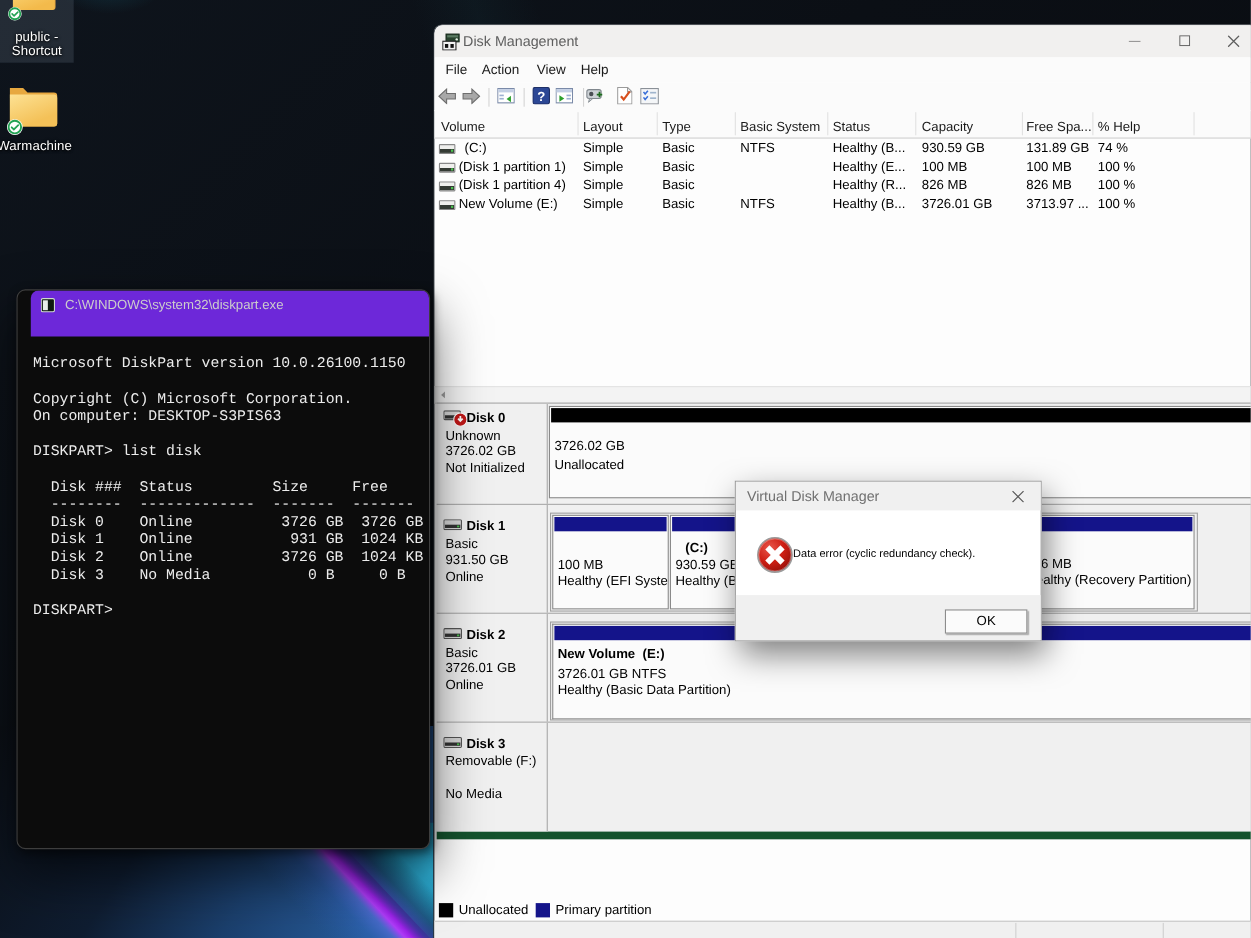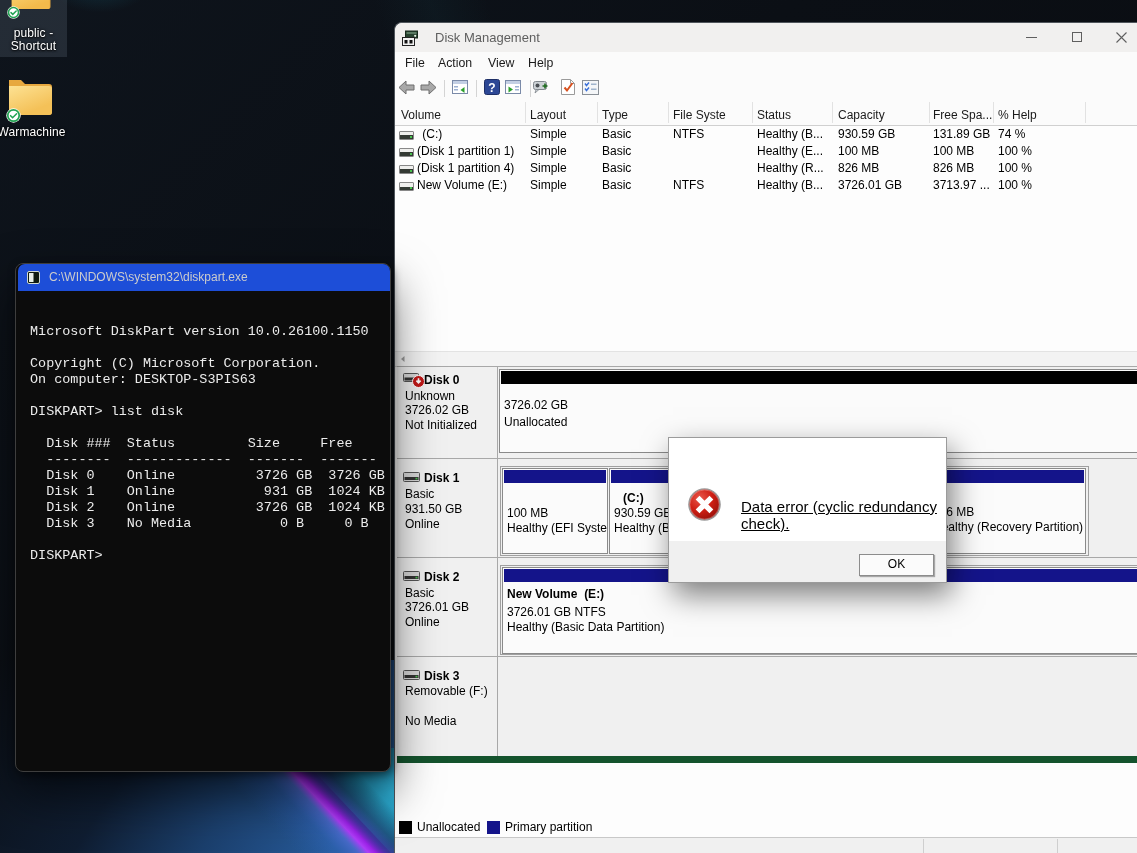--- a/index.html
+++ b/index.html
@@ -11,21 +11,21 @@
    linear-gradient(72deg, rgba(0,0,0,0) 46%, rgba(28,85,95,.10) 50%, rgba(0,0,0,0) 54%),
    linear-gradient(135deg,#0e141c 0%,#0b0f15 40%,#0a0d12 70%,#0c1119 100%);}
 .icon-label{position:absolute;color:#fff;font-size:12px;line-height:12.5px;text-align:center;
   text-shadow:0 1px 2px rgba(0,0,0,.9),0 0 3px rgba(0,0,0,.8);letter-spacing:.1px;}
 #sel1{position:absolute;left:0;top:0;width:67px;height:57px;background:rgba(170,190,210,.14);}
 
 #dm{position:absolute;left:394px;top:22px;width:744px;height:831px;background:#fdfdfd;
   border-left:1px solid #50565c;border-top:1px solid #50565c;border-radius:8px 0 0 0;
   font-size:12px;letter-spacing:0;color:#000;}
 #dm .tb{position:absolute;left:0;top:0;width:100%;height:29px;background:#f1f0ef;border-radius:8px 0 0 0;}
-#dm .tb .cap{position:absolute;left:40px;top:0;line-height:29px;font-size:13px;letter-spacing:0;color:#5e5e5e;}
+#dm .tb .cap{position:absolute;left:26px;top:0;line-height:29px;font-size:13px;letter-spacing:0;color:#5e5e5e;}
 #dm .mb{position:absolute;left:0;top:29px;width:100%;height:23px;background:#fbfbfb;}
 #dm .mb span{position:absolute;top:0;line-height:23px;font-size:12.3px;letter-spacing:0;color:#1a1a1a;}
 #dm .tool{position:absolute;left:0;top:52px;width:100%;height:25px;background:#fbfbfb;border-bottom:1px solid #dcdcdc;}
 #dm .tsep{position:absolute;top:57px;width:1px;height:17px;background:#d4d4d4;}
 #dm .hdr{position:absolute;left:0;top:77px;width:100%;height:25px;background:#fbfbfb;border-bottom:1px solid #d0d0d0;}
 #dm .hdr span{position:absolute;top:3px;line-height:25px;color:#1a1a1a;}
 #dm .hsep{position:absolute;top:79px;width:1px;height:21px;background:#e2e2e2;}
 #dm .row{position:absolute;left:0;width:100%;height:17px;}
 #dm .row span{position:absolute;top:0;line-height:17px;white-space:pre;}
 .volicon{position:absolute;left:4px;top:5px;width:13px;height:7px;border:1px solid #888;border-radius:1px;
@@ -45,21 +45,21 @@
 .gout{position:absolute;border:1px solid #a0a0a0;}
 
 #dm .legsq{position:absolute;width:13px;height:13px;}
 #dm .leg{position:absolute;font-size:12px;}
 #dm .bstrip{position:absolute;left:0;top:814px;width:100%;height:17px;background:#f0f0f0;border-top:1px solid #c8c8c8;}
 #dm .bdiv{position:absolute;top:816px;width:1px;height:15px;background:#cfcfcf;}
 
 #term{position:absolute;left:15px;top:263px;width:376px;height:509px;background:#0c0c0c;
   border:1px solid #3e3e3e;border-radius:8px;box-sizing:border-box;
   box-shadow:0 22px 48px rgba(0,0,0,.6),2px 3px 9px rgba(0,0,0,.5);overflow:hidden;}
-#term .tb{position:absolute;left:2px;top:0;width:100%;height:27px;background:#1d4ed8;border-radius:7px 7px 0 0;}
+#term .tb{position:absolute;left:12px;top:0;width:100%;height:42px;background:#6d28d9;border-radius:7px 7px 0 0;}
 #term .tb .txt{position:absolute;left:31px;top:0;line-height:27px;font-size:12px;color:#cccccc;}
 #term pre{position:absolute;left:-1px;top:45px;margin:15px;font-family:"Liberation Mono",monospace;
   font-size:13.45px;line-height:16px;color:#ececec;}
 
 #dlg{position:absolute;left:668px;top:437px;width:279px;height:146px;background:#fff;
   border:1px solid #9b9b9b;box-sizing:border-box;box-shadow:5px 12px 28px rgba(0,0,0,.5);font-size:12px;}
 #dlg .tb{position:absolute;left:0;top:0;width:100%;height:26px;background:#f0f0f0;}
 #dlg .tb .txt{position:absolute;left:10px;top:0;line-height:26px;font-size:13px;color:#707070;}
 #dlg .foot{position:absolute;left:0;bottom:0;width:100%;height:41px;background:#f0f0f0;}
 #dlg .ok{position:absolute;left:190px;top:116px;width:75px;height:22px;background:#fbfbfb;
@@ -206,21 +206,21 @@
       <rect x="9" y="8.5" width="5.5" height="1.5" fill="#9fb4cc"></rect>
     </svg>
   </div>
   <div class="tsep" style="left:49px"></div>
   <div class="tsep" style="left:81px"></div>
   <div class="tsep" style="left:135px"></div>
   <div class="hdr">
     <span style="left:6px">Volume</span>
       <span style="left:135px">Layout</span>
     <span style="left:207px">Type</span>
-      <span style="left:278px">File Syste</span>
+      <span style="left:278px">Basic System</span>
     <span style="left:362px">Status</span>
       <span style="left:443px">Capacity</span>
     <span style="left:538px">Free Spa...</span>
       <span style="left:603px">% Help</span>
   </div>
   <div class="hsep" style="left:130px"></div>
     <div class="hsep" style="left:202px"></div>
   <div class="hsep" style="left:273px"></div>
     <div class="hsep" style="left:357px"></div>
   <div class="hsep" style="left:437px"></div>
@@ -362,33 +362,39 @@
   <div class="legsq" style="left:4px;top:798px;background:#000;"></div>
   <div class="leg" style="left:22px;top:797px;">Unallocated</div>
   <div class="legsq" style="left:92px;top:798px;background:#14148a;"></div>
   <div class="leg" style="left:110px;top:797px;">Primary partition</div>
   <div class="bstrip"></div>
   <div class="bdiv" style="left:528px"></div>
   <div class="bdiv" style="left:662px"></div>
 </div>
 
 <div id="dlg">
+  <div class="tb">
+      <span class="txt">Virtual Disk Manager</span>
+    <svg style="position:absolute;left:251px;top:8px" width="11" height="11" viewBox="0 0 11 11">
+      <path d="M0.5 0.5 L10.5 10.5 M10.5 0.5 L0.5 10.5" stroke="#5a5a5a" stroke-width="1.1"></path>
+    </svg>
+  </div>
   <svg style="position:absolute;left:19px;top:50px" width="33" height="33" viewBox="0 0 33 33">
     <defs>
         <radialGradient id="erg" cx="0.35" cy="0.3" r="0.8">
       <stop offset="0" stop-color="#e8574b"></stop>
           <stop offset="0.5" stop-color="#cf1f14"></stop>
       <stop offset="1" stop-color="#8f0d08"></stop>
         </radialGradient>
       </defs>
     <circle cx="16.5" cy="16.5" r="15.6" fill="url(#erg)" stroke="#9b9b9b" stroke-width="1.4"></circle>
     <circle cx="16.5" cy="16.5" r="14.6" fill="none" stroke="rgba(255,255,255,0.35)" stroke-width="0.8"></circle>
     <path d="M9.6 9.6 L23.4 23.4 M23.4 9.6 L9.6 23.4" stroke="#fff" stroke-width="5.4" stroke-linecap="butt"></path>
   </svg>
-  <div style="position:absolute;left:72px;top:60px;font-size:15px;color:#000;text-decoration:underline;">Data error (cyclic redundancy check).</div>
+  <div style="position:absolute;left:52px;top:60px;font-size:10px;color:#000;">Data error (cyclic redundancy check).</div>
   <div class="foot"></div>
   <div class="ok">OK</div>
 </div>
 
 <div id="term">
   <div class="tb">
     <svg style="position:absolute;left:9px;top:7px" width="13" height="13" viewBox="0 0 13 13">
       <rect x="0.5" y="0.5" width="12" height="12" rx="1.5" fill="#0e1a10" stroke="#cfd8cf" stroke-width="1"></rect>
       <rect x="2" y="2" width="4.5" height="9" fill="#e8efe8"></rect>
     </svg>

